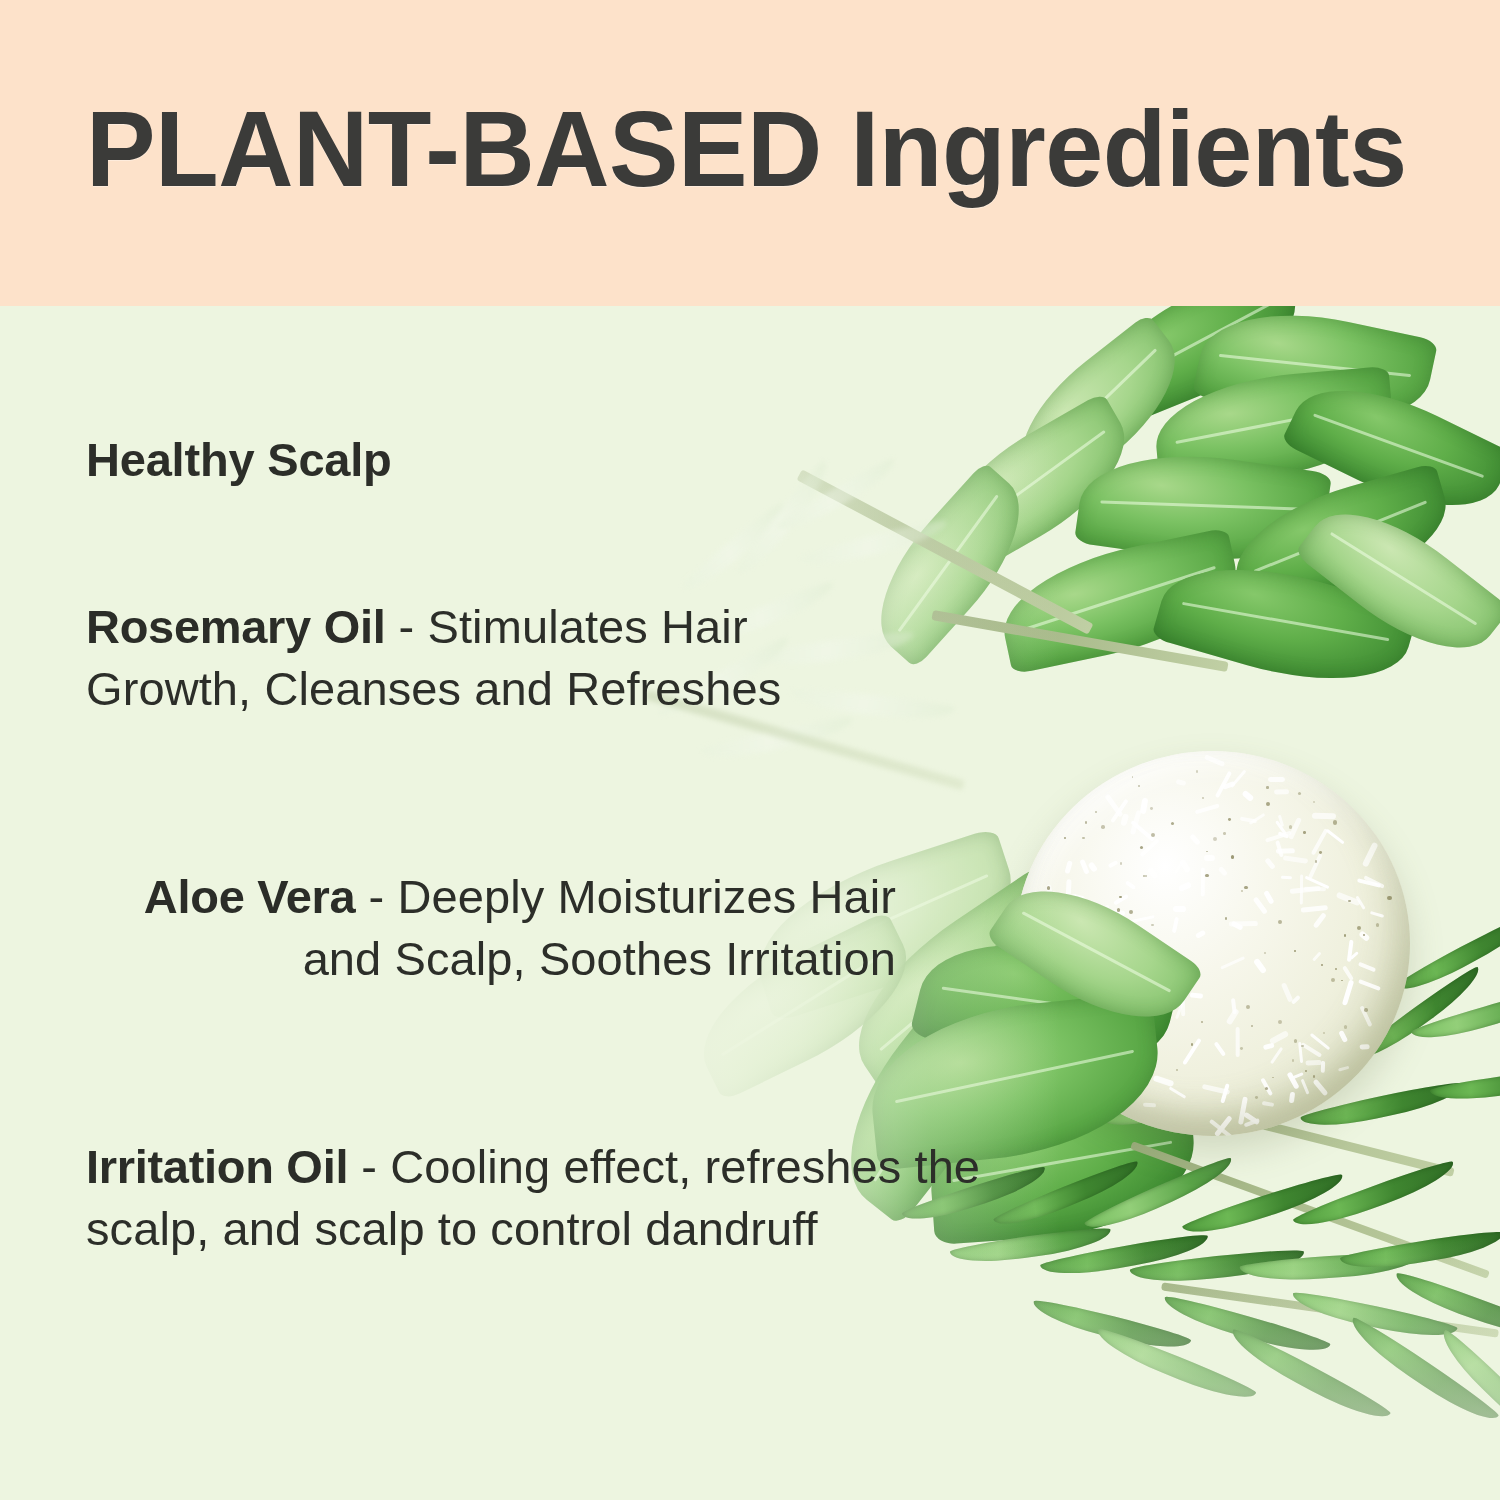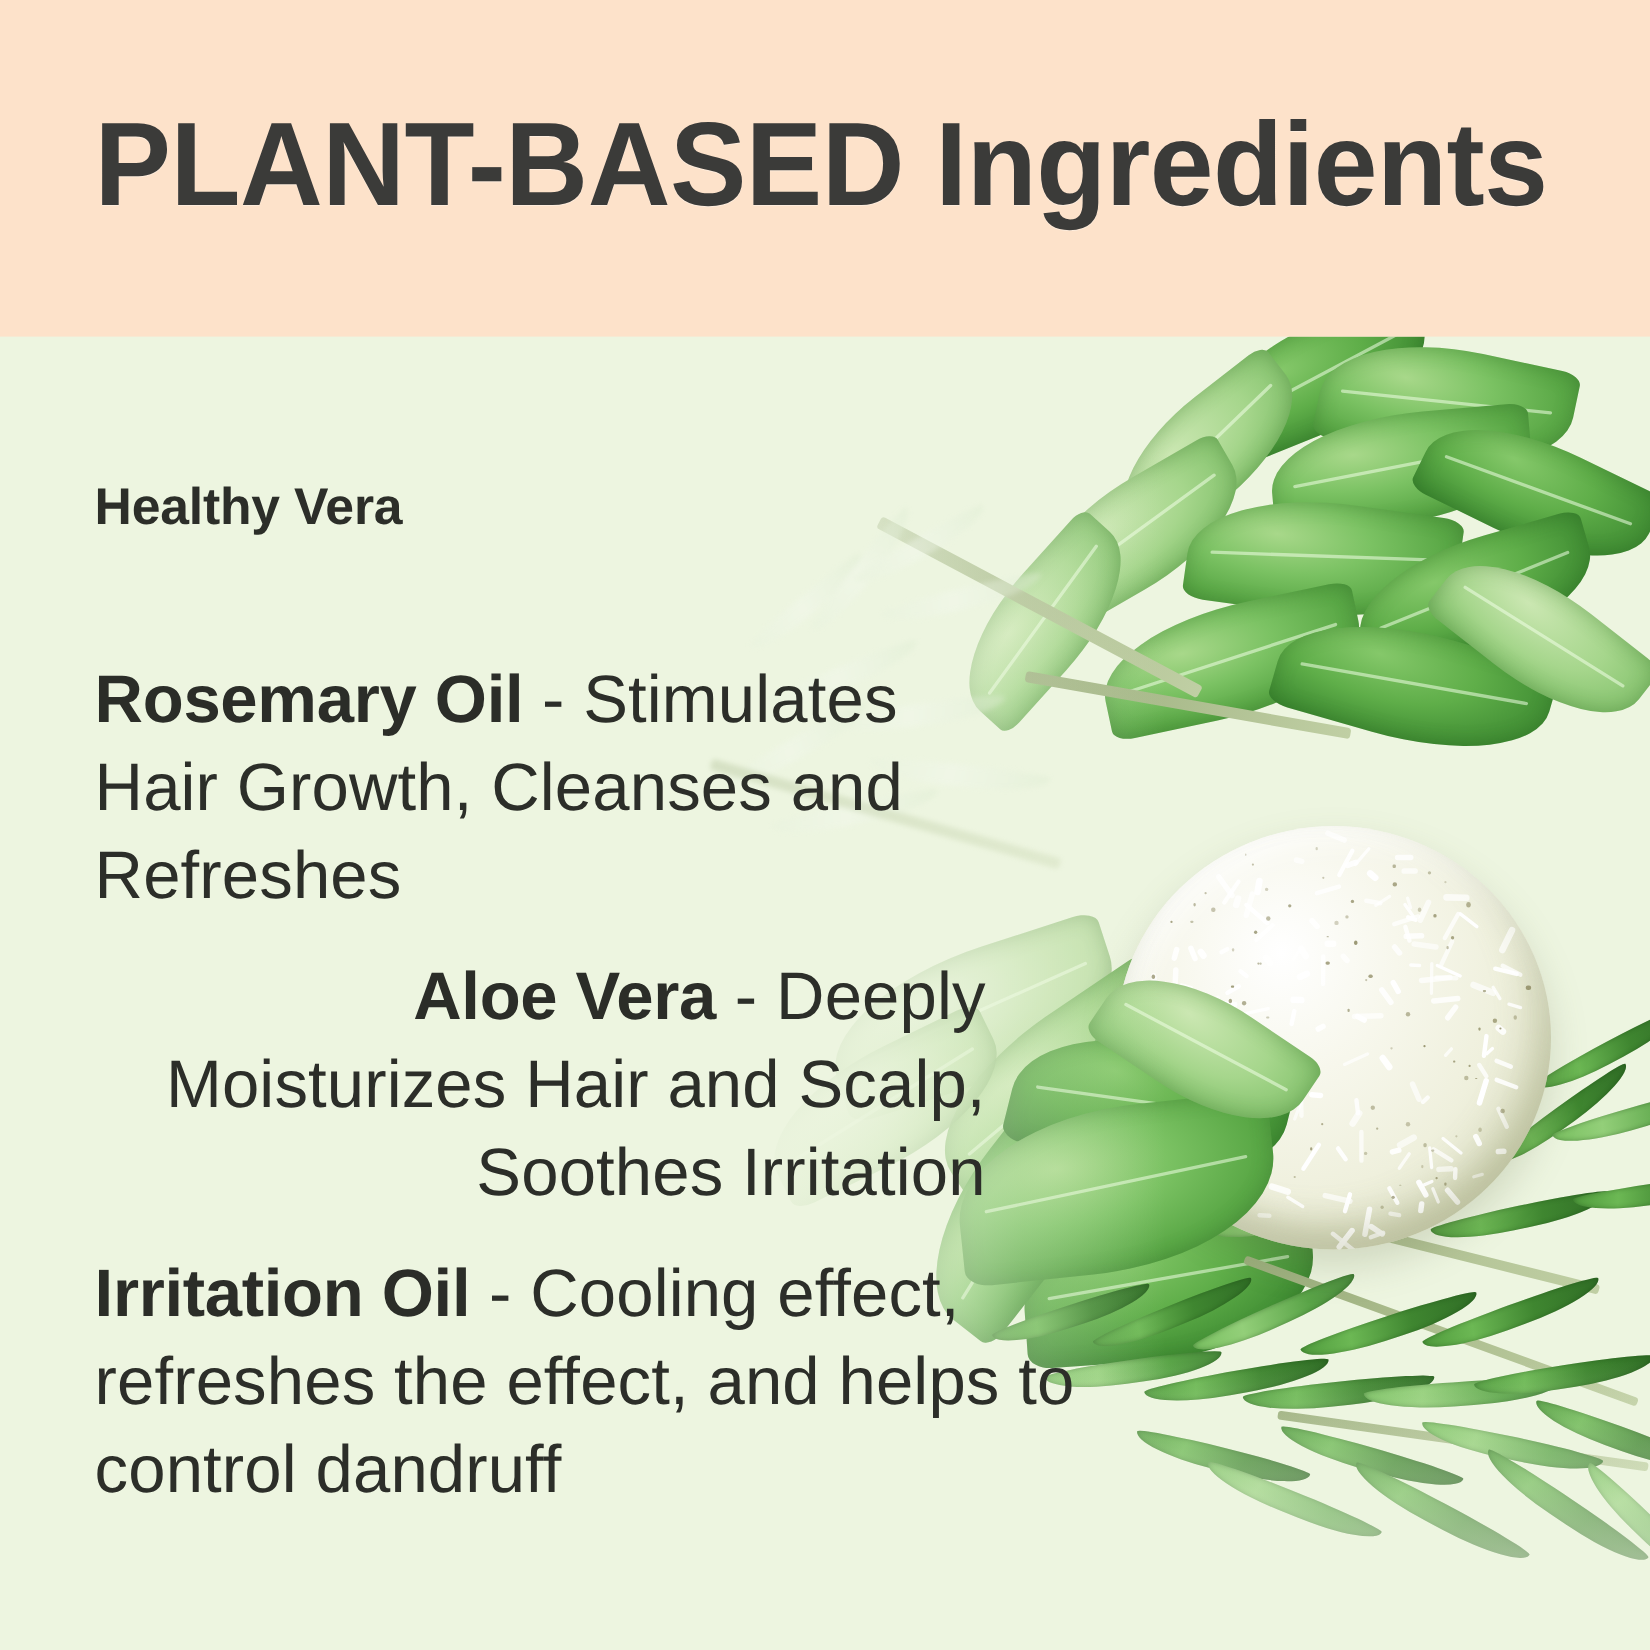--- a/index.html
+++ b/index.html
@@ -110,21 +110,21 @@
     position:absolute; left:86px; top:306px; width:900px; z-index:20;
   }
   #intro{
     position:absolute; left:0; top:62px; width:760px;
     font-size:47px; line-height:1.30; font-weight:400;
     color:#2c2e29; letter-spacing:.1px;
   }
   #intro .strong{ font-weight:700; letter-spacing:-.2px; }
   .ing{
     position:absolute; left:0; width:880px;
-    font-size:61px; line-height:1.31; font-weight:400;
+    font-size:47px; line-height:1.31; font-weight:400;
     color:#2c2e29; letter-spacing:.1px;
   }
   .ing .name{ font-weight:700; letter-spacing:-.3px; color:#2b2d28; }
   #ing0{ top:290px; width:810px; }
   #ing1{ top:560px; width:810px;text-align:right; }
   #ing2{ top:830px; width:900px; }
 </style>
 </head>
 <body>
 
@@ -457,29 +457,29 @@
     <div class="needle pale" style="left:10px;top:190px;width:150px;height:19px;transform:rotate(-30deg);"></div>
     <div class="needle pale" style="left:150px;top:215px;width:165px;height:20px;transform:rotate(6deg);"></div>
     <div class="needle pale" style="left:60px;top:250px;width:155px;height:19px;transform:rotate(-12deg);"></div>
     <div class="stem" style="left:0;top:255px;width:330px;height:10px;transform:rotate(16deg);opacity:.5;"></div>
   </div>
 
   <div id="text-col">
 
     <div id="intro">
       <br>
-      <span class="strong">Healthy Vera</span>
+      <span class="strong">Healthy Scalp</span>
     </div>
 
     <p class="ing" id="ing0">
       <span class="name">Rosemary Oil</span><span> - </span><span>Stimulates Hair Growth, Cleanses and Refreshes</span>
     </p>
 
     <p class="ing" id="ing1">
       <span class="name">Aloe Vera</span><span> - </span><span>Deeply Moisturizes Hair and Scalp, Soothes Irritation</span>
     </p>
 
     <p class="ing" id="ing2">
-      <span class="name">Irritation Oil</span><span> - </span><span>Cooling effect, refreshes the effect, and helps to control dandruff</span>
+      <span class="name">Irritation Oil</span><span> - </span><span>Cooling effect, refreshes the scalp, and scalp to control dandruff</span>
     </p>
 
   </div>
 </div>
 
 </body></html>

